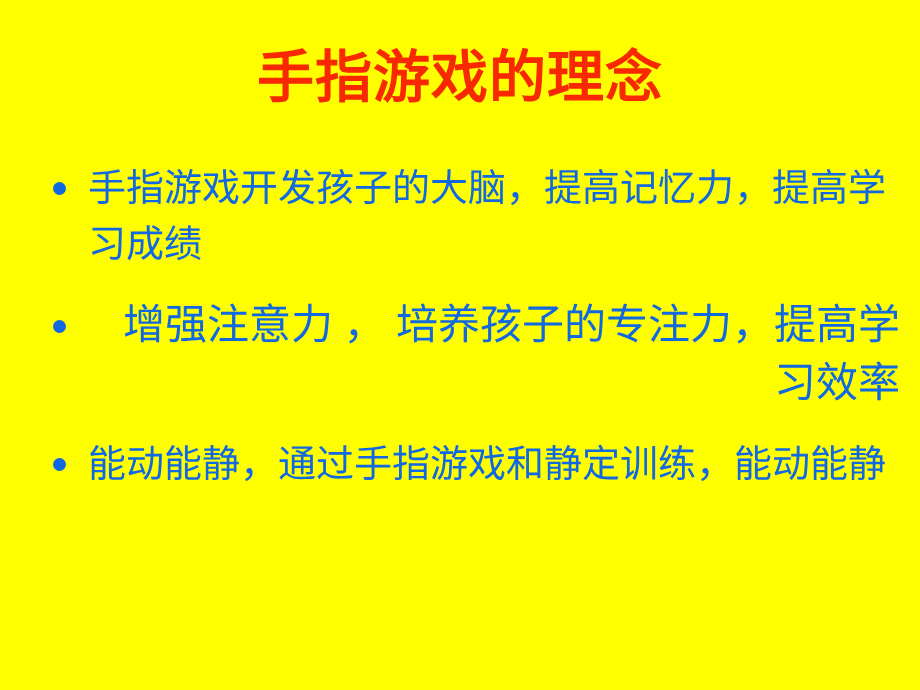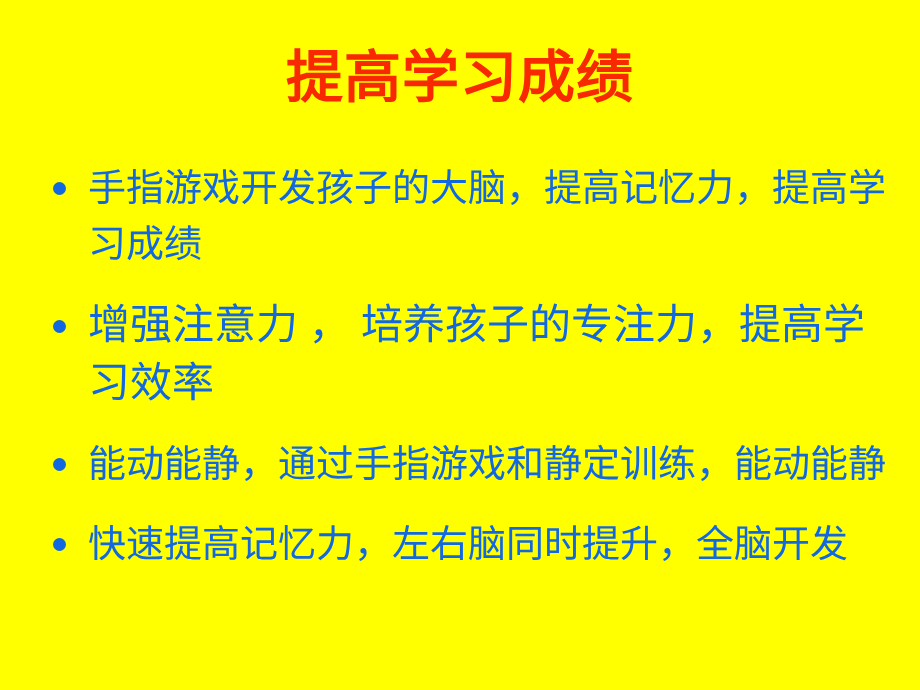--- a/index.html
+++ b/index.html
@@ -69,45 +69,42 @@
   
   .bullet-item.size-lg {
     font-size: 42px;
     line-height: 58px;
   }
   .bullet-item.size-lg .marker {
     top: 24px;
   }
   .bullet-item.indent-sp .btext {
     text-indent: 0;
+    text-align: right;
   }
 </style>
 </head>
 <body>
 
 <div class="slide">
 
-  <div class="slide-title">提高学习成绩</div>
+  <div class="slide-title">手指游戏的理念</div>
 
   <ul class="bullet-list">
 
     <li class="bullet-item">
       <span class="marker"></span>
       <span class="btext">手指游戏开发孩子的大脑，提高记忆力，提高学习成绩</span>
     </li>
 
     <li class="bullet-item size-lg indent-sp">
       <span class="marker"></span>
       <span class="btext"> 增强注意力 ， 培养孩子的专注力，提高学习效率</span>
     </li>
 
     <li class="bullet-item">
       <span class="marker"></span>
       <span class="btext">能动能静，通过手指游戏和静定训练，能动能静</span>
     </li>
 
-    <li class="bullet-item">
-      <span class="marker"></span>
-      <span class="btext">快速提高记忆力，左右脑同时提升，全脑开发</span>
-    </li>
 
   </ul>
 </div>
 
 </body></html>

